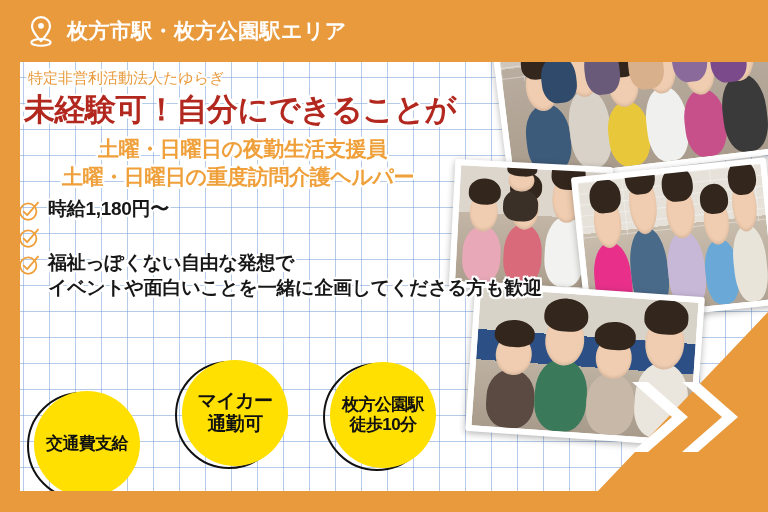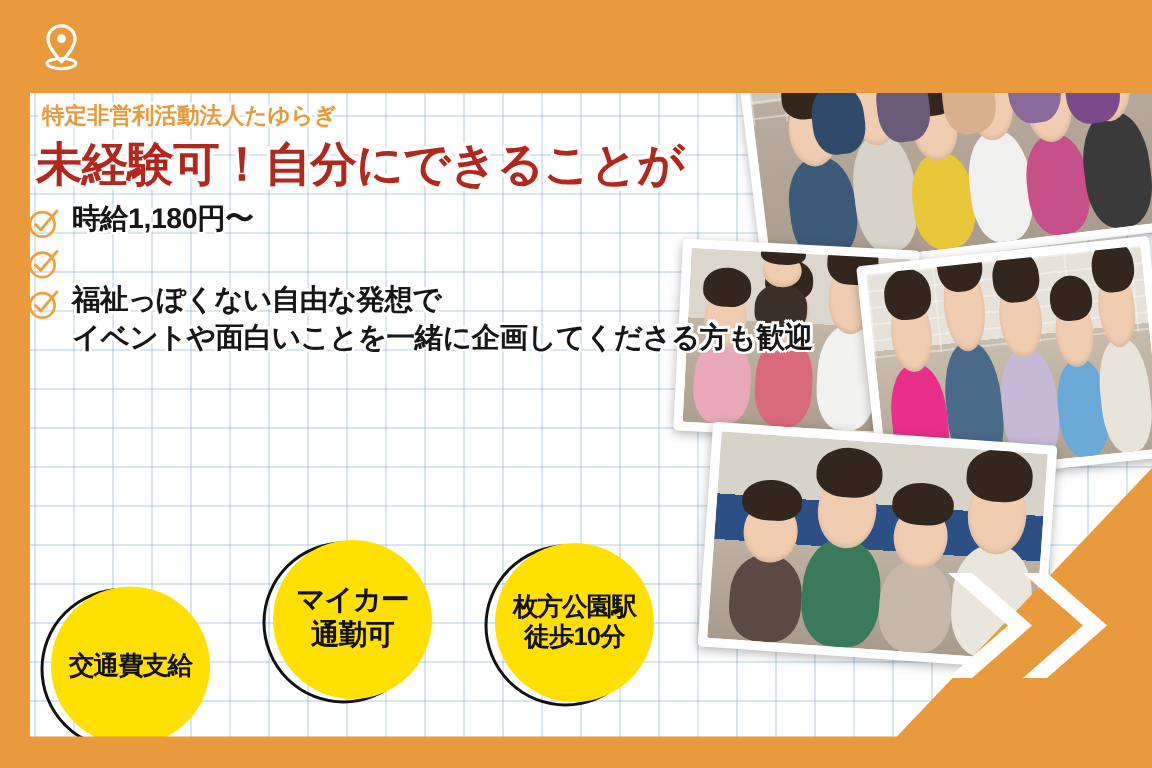--- a/index.html
+++ b/index.html
@@ -152,21 +152,21 @@
   
   .content {
     position: absolute;
     left: 0; top: 62px;
     width: 620px;
     z-index: 5;
   }
   .org-lines {
     padding: 6px 0 0 28px;
     color: #E89A3C;
-    font-weight: 700;
+    font-weight: 400;
     font-size: 15px;
     line-height: 1.35;
     text-shadow:
       -1.5px -1.5px 0 #fff,  1.5px -1.5px 0 #fff,
       -1.5px  1.5px 0 #fff,  1.5px  1.5px 0 #fff,
        0 -1.8px 0 #fff, 0 1.8px 0 #fff,
       -1.8px 0 0 #fff, 1.8px 0 0 #fff;
     white-space: nowrap;
   }
   .headline {
@@ -341,32 +341,37 @@
   </div>
 
   <div class="header-inner">
     <span class="pin-icon">
       <svg viewBox="0 0 30 34" width="30" height="34" aria-hidden="true">
         <path d="M15 3.2c-5.0 0-9.0 3.9-9.0 8.8 0 6.3 9.0 15.0 9.0 15.0s9.0-8.7 9.0-15.0c0-4.9-4.0-8.8-9.0-8.8z" fill="none" stroke="#ffffff" stroke-width="2.2"></path>
         <circle cx="15" cy="11.8" r="2.9" fill="#ffffff"></circle>
         <ellipse cx="15" cy="28.4" rx="9.6" ry="3.4" fill="none" stroke="#ffffff" stroke-width="2.0"></ellipse>
       </svg>
     </span>
+    <span class="header-title">枚方市駅・枚方公園駅エリア</span>
   </div>
 
   <div class="content">
 
     <div class="org-lines">
       <div>特定非営利活動法人たゆらぎ</div>
     </div>
 
     <div class="headline">
       <div>未経験可！自分にできることが</div>
     </div>
 
+    <div class="positions">
+      <div class="pos-1">土曜・日曜日の夜勤生活支援員</div>
+      <div class="pos-2">土曜・日曜日の重度訪問介護ヘルパー</div>
+    </div>
 
     <div class="bullets">
 
       <div class="bullet">
         <span class="check-icon">
           <svg viewBox="0 0 22 22" width="22" height="22" aria-hidden="true">
             <circle cx="10.2" cy="11.6" r="8.2" fill="none" stroke="#F0A03A" stroke-width="1.8"></circle>
             <path d="M5.6 11.6 L9.2 15.2 L20.0 2.6" fill="none" stroke="#F0A03A" stroke-width="1.9" stroke-linecap="round" stroke-linejoin="round"></path>
           </svg>
         </span>

